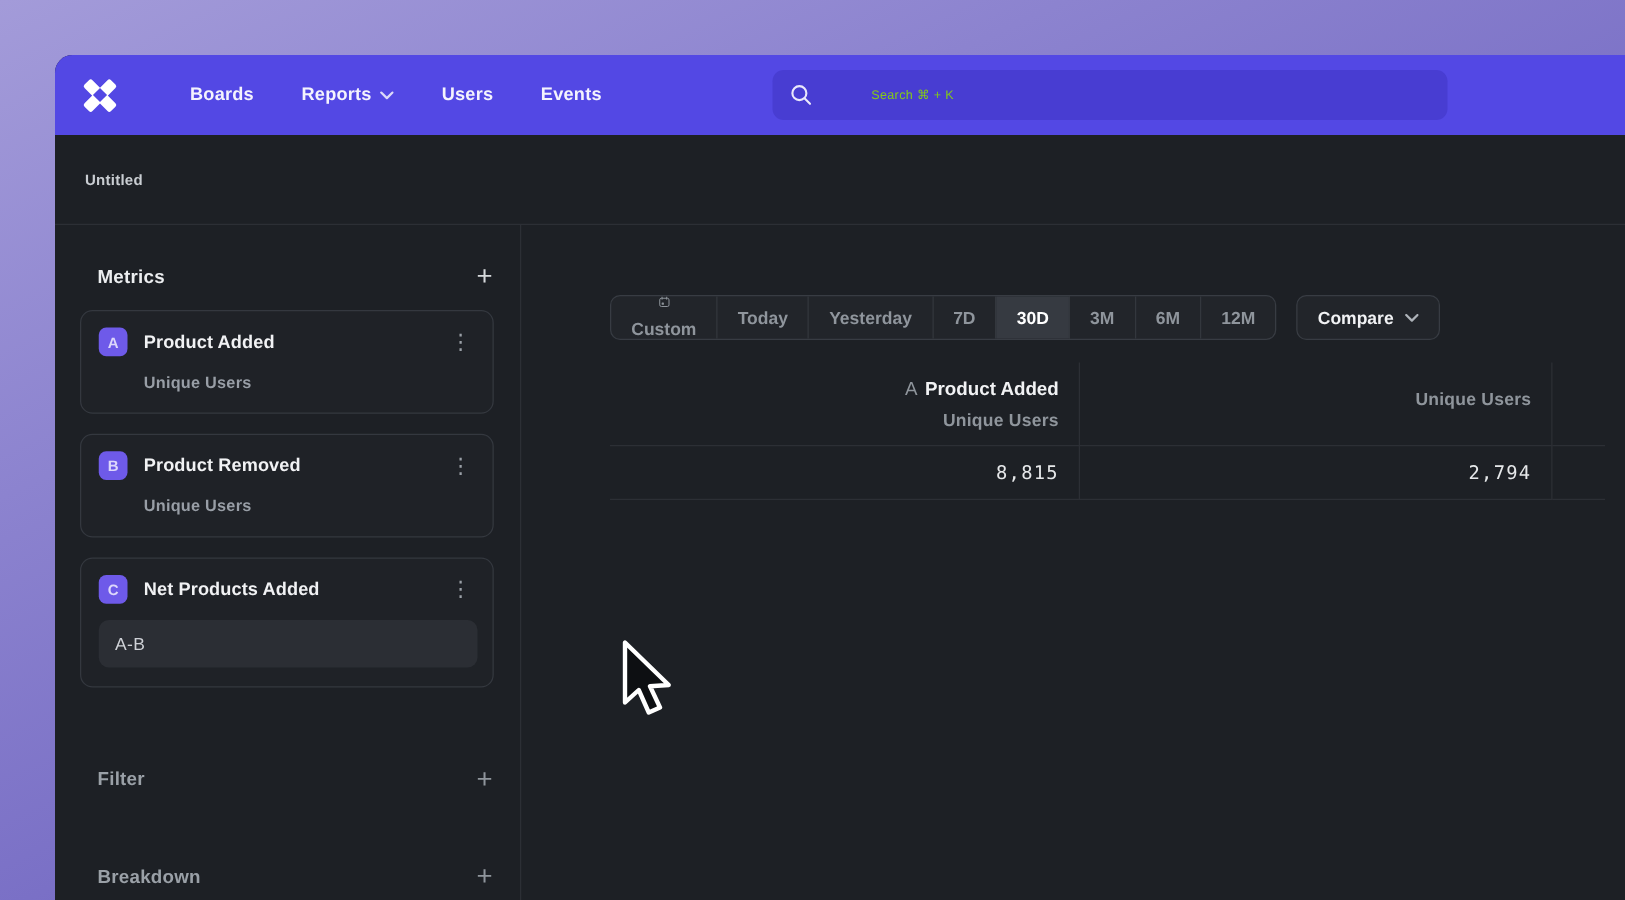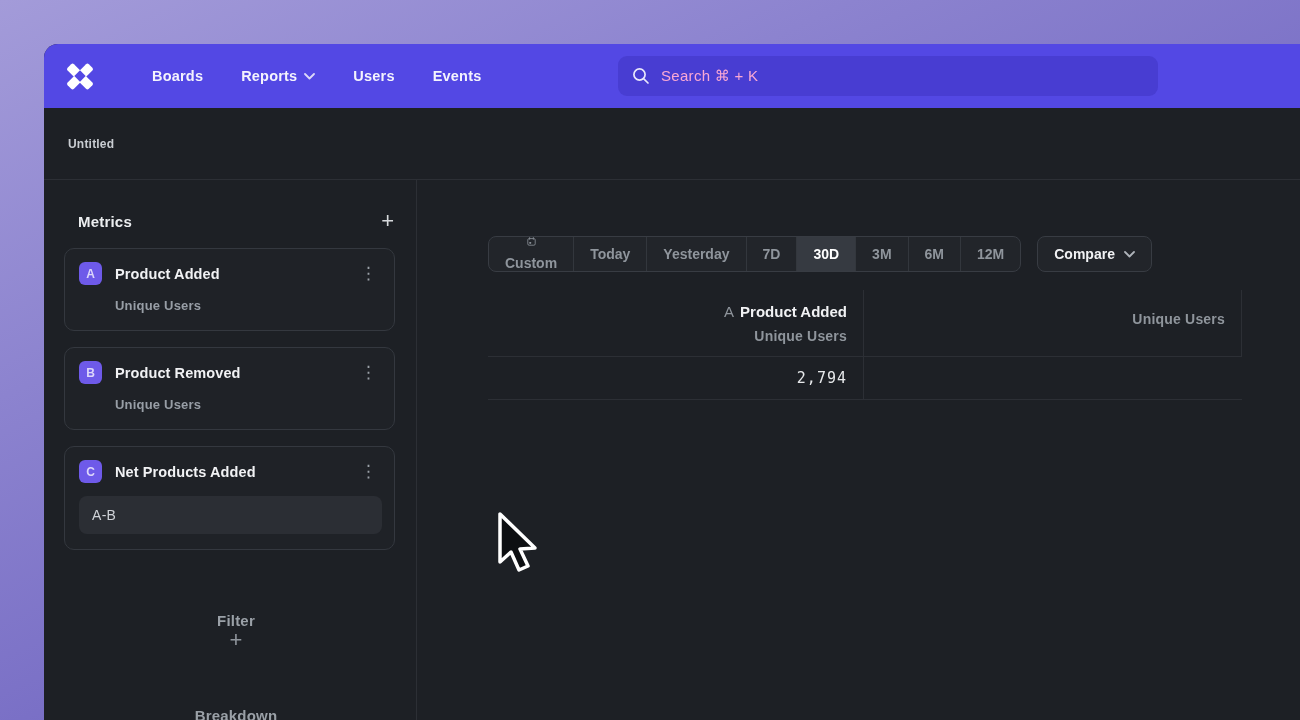--- a/index.html
+++ b/index.html
@@ -25,21 +25,21 @@
   .logo .bar.b2 { transform:rotate(-45deg); }
   .logo .notch { position:absolute; left:14px; top:13px; width:8px; height:8px; background:#5348e4; transform:rotate(45deg); }
   .nav-items { display:flex; align-items:center; gap:38px; margin-left:54px; }
   .nav-item { color:#f4f3fd; font-size:14.5px; font-weight:600; letter-spacing:.2px; cursor:pointer; display:flex; align-items:center; gap:7px; }
   .nav-item svg { display:block; }
   .searchbar {
     margin-left:auto; width:540px; height:40px; background:#483dd2; border-radius:9px;
     display:flex; align-items:center; padding:0 14px; gap:11px; margin-right:122px;
   }
   .searchbar svg { flex:0 0 18px; }
-  .search-text { color:#f9a8d4; font-size:15px; letter-spacing:.3px; }
+  .search-text { color:#84cc16; font-size:10px; letter-spacing:.3px;margin-left:36px; }
   
   .titlebar {
     height:72px; flex:0 0 72px; display:flex; align-items:center;
     padding-left:24px; border-bottom:1px solid #2c2f35;
   }
   .titlebar .title { color:#c9cdd2; font-size:12px; font-weight:600; letter-spacing:.2px; }
   
   .body { flex:1; display:flex; min-height:0; }
   .sidebar { width:373px; flex:0 0 373px; border-right:1px solid #2c2f35; padding:30px 22px 0 34px; position:relative; }
   .side-row { display:flex; align-items:center; justify-content:space-between; }
@@ -58,21 +58,21 @@
     display:flex; align-items:center; justify-content:center; flex:0 0 23px;
   }
   .card-title { color:#f1f2f4; font-size:14.5px; font-weight:700; margin-left:13px; letter-spacing:.1px; }
   .kebab { margin-left:auto; color:#9aa0a7; font-size:17px; line-height:1; cursor:pointer; padding:0 5px; }
   .card-sub { color:#989ea6; font-size:13px; font-weight:600; margin:13px 0 2px 36px; letter-spacing:.2px; }
   .formula {
     margin-top:13px; width:100%; height:38px; background:#2b2e34; border:none; outline:none;
     border-radius:8px; color:#cfd2d7; font-size:14px; padding:0 13px;
     font-family:"Liberation Sans", sans-serif; letter-spacing:.3px;
   }
-  .section-row { display:flex; align-items:center; justify-content:space-between; margin-top:0;flex-direction:column; }
+  .section-row { display:flex; align-items:center; justify-content:space-between; margin-top:0; }
   .section-label { color:#9aa0a7; font-size:15px; font-weight:700; letter-spacing:.2px; }
   .filter-row { margin-top:62px; }
   .breakdown-row { margin-top:56px; }
   
   .main { flex:1; position:relative; min-width:0; }
   .toolbar { position:absolute; left:71px; top:56px; display:flex; align-items:center; }
   .segments {
     display:flex; align-items:stretch; height:36px;
     border:1px solid #383c43; border-radius:8px; background:#22252a; overflow:hidden;
   }
@@ -242,20 +242,21 @@
       <div class="table">
         <div class="thead-cell">
           <div class="th-line1"><span class="col-badge">A</span><span>Product Added</span></div>
           <div class="th-line2">Unique Users</div>
         </div>
         <div class="thead-cell">
           <div class="th-line2">Unique Users</div>
         </div>
         <div class="thead-cell last empty"></div>
 
+        <div class="tcell">8,815</div>
         <div class="tcell">2,794</div>
         <div class="tcell last empty"></div>
       </div>
     </div>
   </div>
 </div>
 
 <svg class="cursor" width="46" height="68" viewBox="0 0 46 68">
   <polygon points="6,2 6,50 17,40 25,58 34,54 26,37 41,36" fill="#0d0f12" stroke="#ffffff" stroke-width="3.5" stroke-linejoin="round"></polygon>
 </svg>

